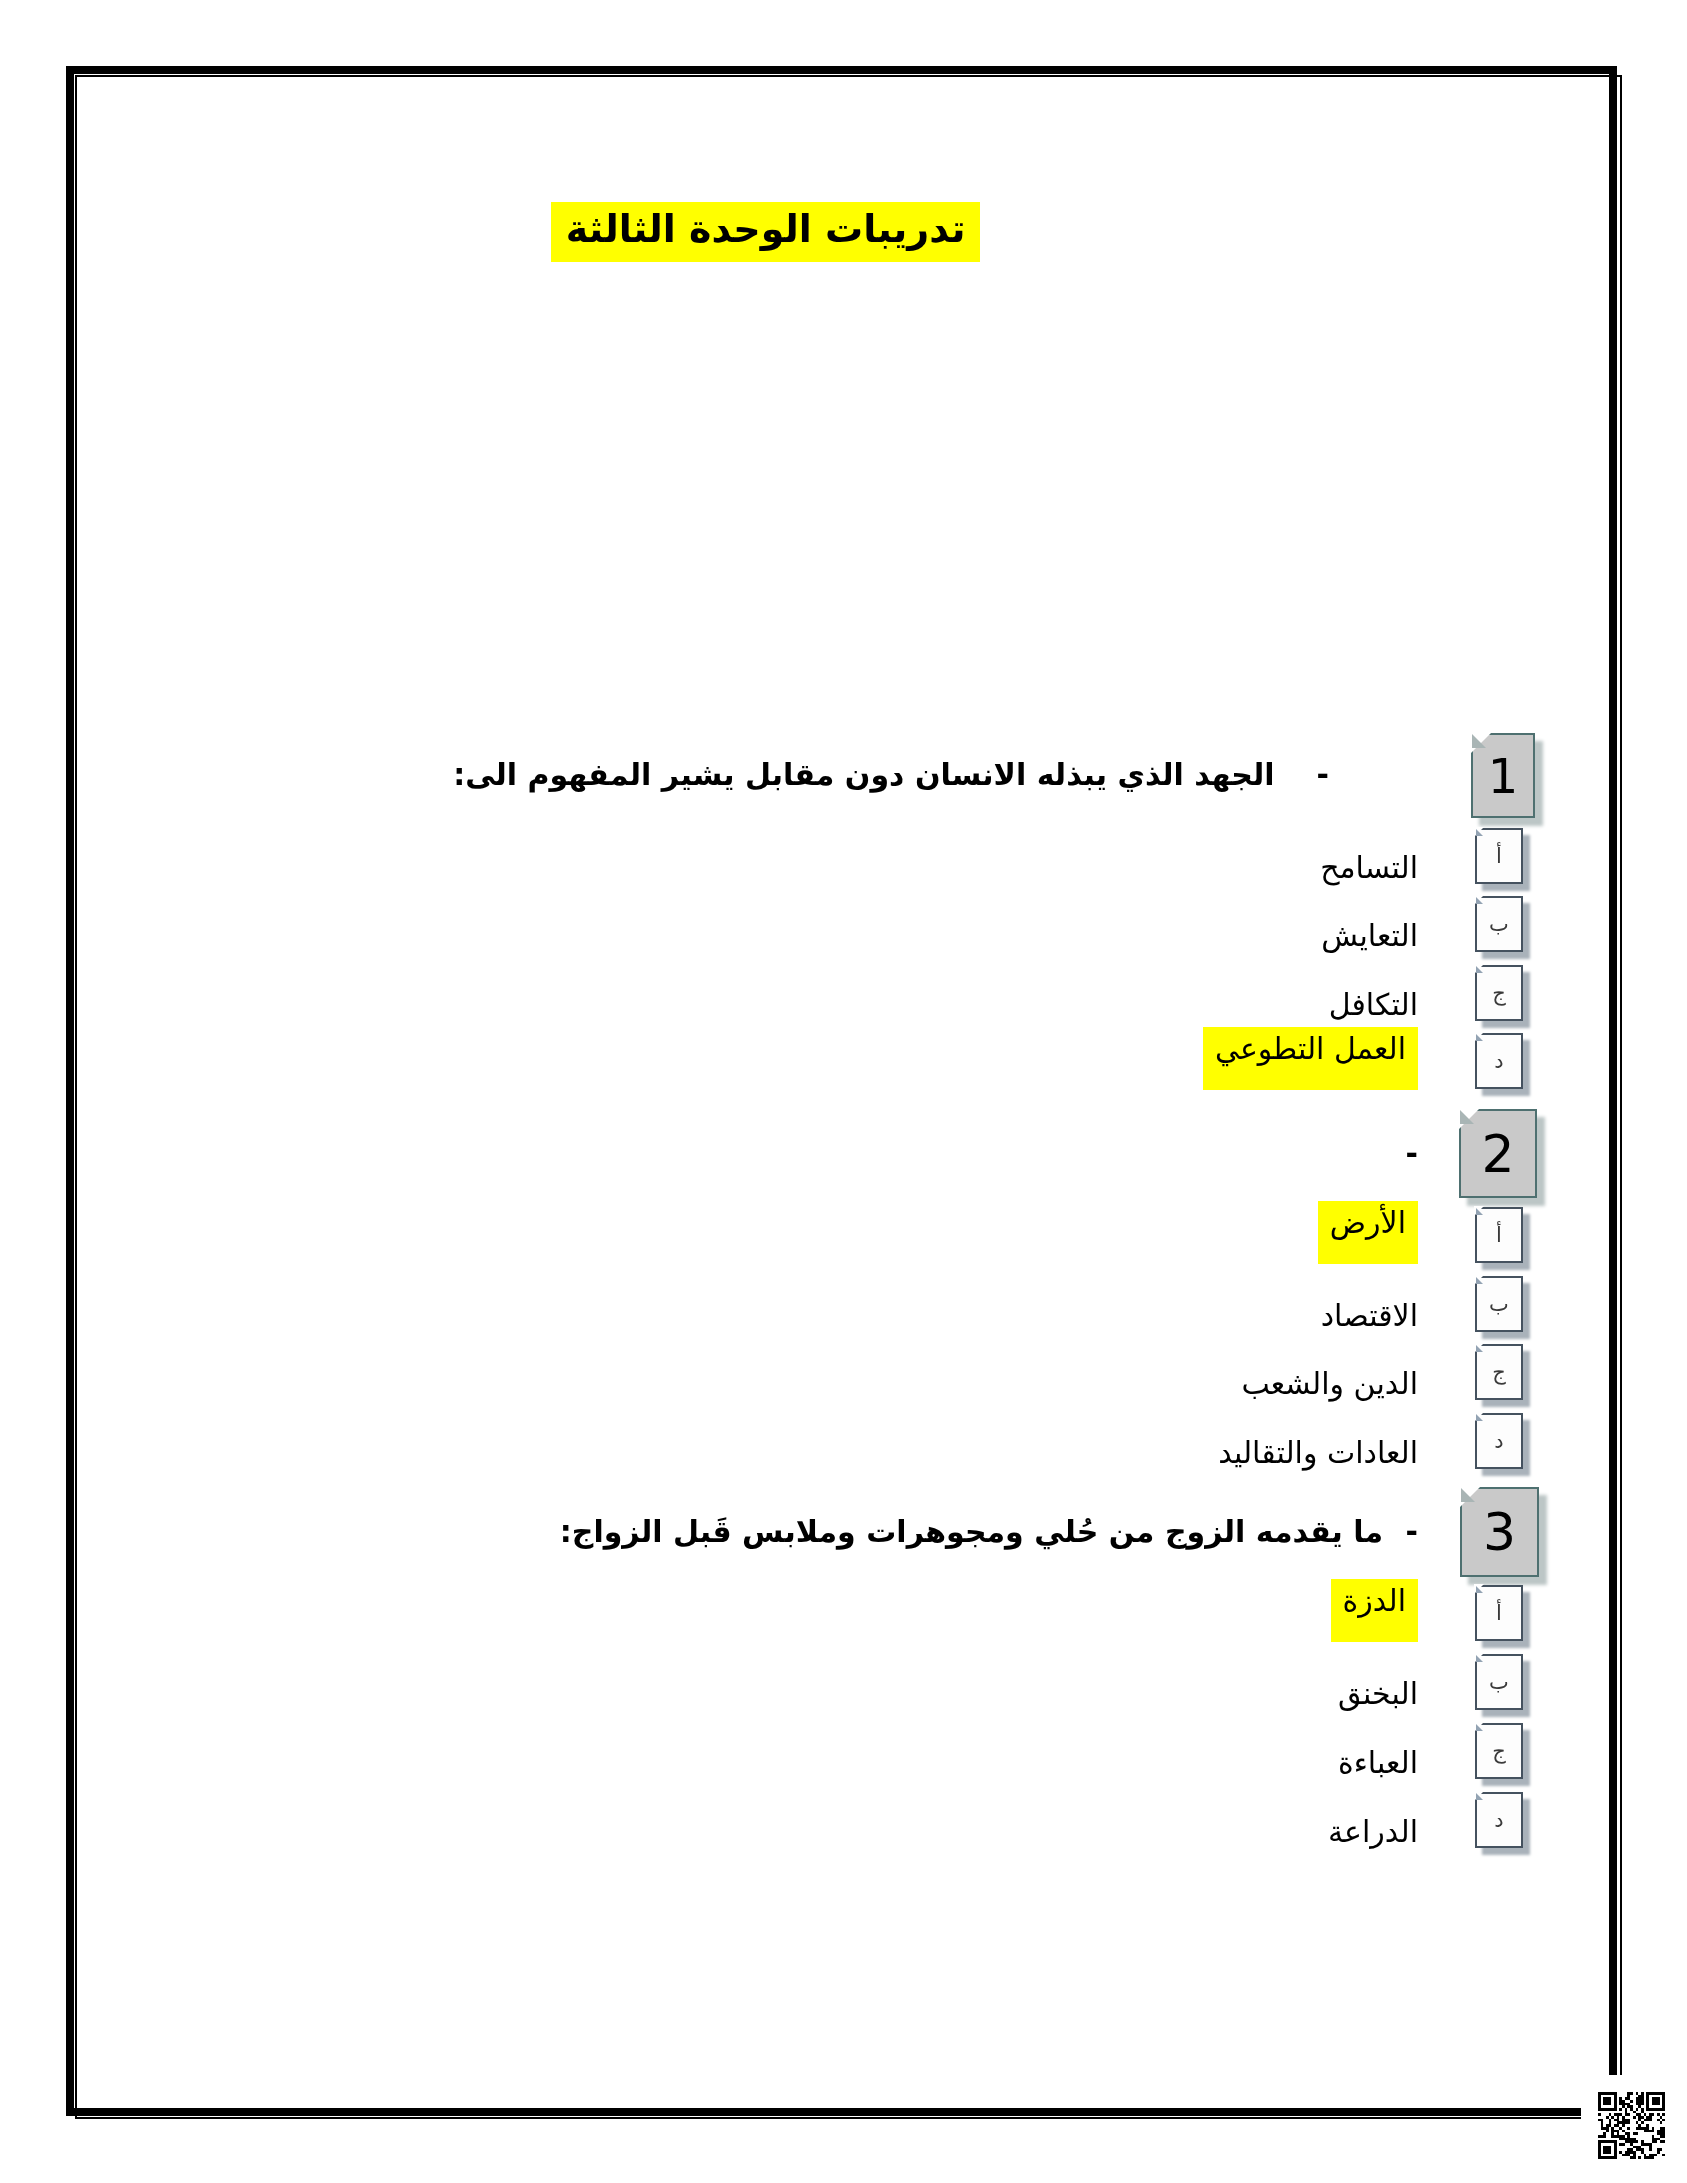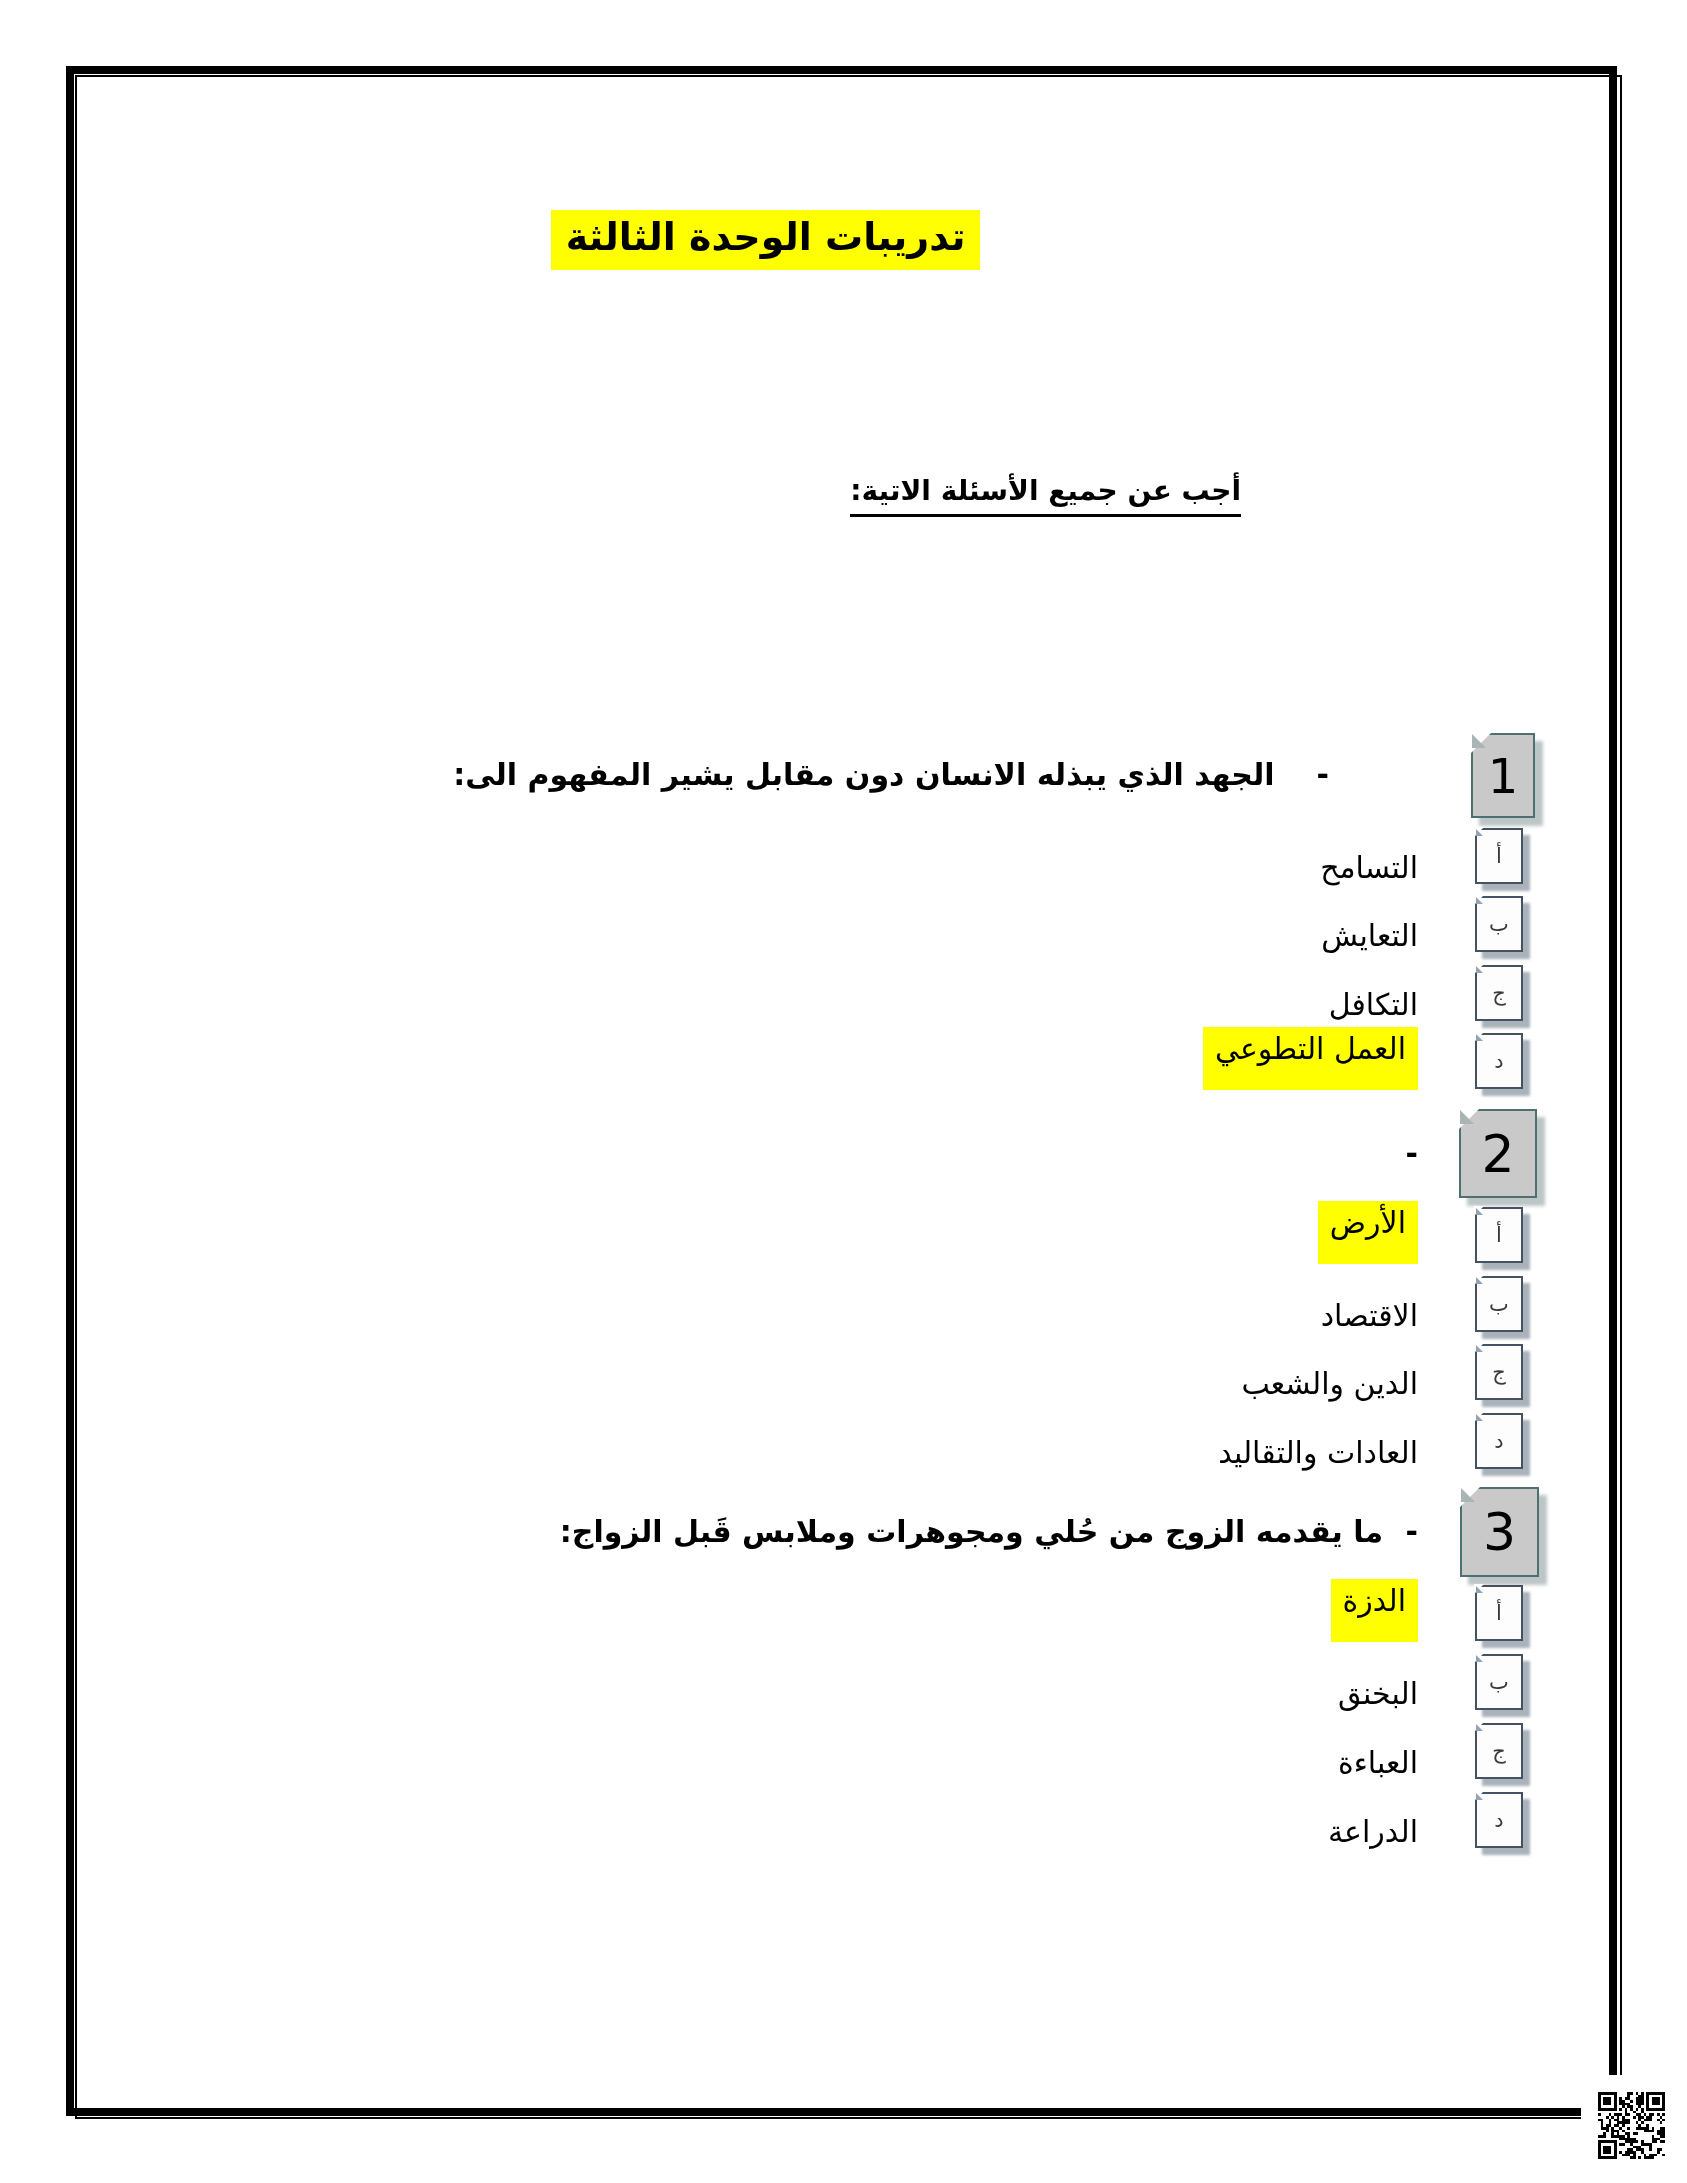--- a/index.html
+++ b/index.html
@@ -7,21 +7,21 @@
        font-family:"DejaVu Sans", sans-serif;color:#000;}
   .page{position:absolute;inset:0;background:#fff;direction:rtl;}
 
   
   .frame-thick{position:absolute;left:66px;top:66px;width:1551px;height:2050px;
                border:8px solid #000;box-sizing:border-box;pointer-events:none;z-index:1;}
   .frame-thin{position:absolute;left:75px;top:75px;width:1547px;height:2044px;
               border:2.6px solid #000;box-sizing:border-box;pointer-events:none;z-index:1;}
 
   
-  .title{position:absolute;top:210px;right:707px;z-index:2;
+  .title{position:absolute;top:202px;right:707px;z-index:2;
          background:#ffff00;padding:5.3px 14.6px 10.6px 14.6px;
          font-size:38px;font-weight:bold;white-space:nowrap;}
   .instruction{position:absolute;top:474px;right:446px;z-index:2;
          font-size:28px;font-weight:bold;white-space:nowrap;
          border-bottom:3.3px solid #000;padding-bottom:6.6px;}
 
   
   .num-box{position:absolute;z-index:2;background:#c9c9c9;border:2px solid #4e7070;
            box-sizing:border-box;box-shadow:8px 8px 3.3px #bcc6c6;
            display:flex;align-items:center;justify-content:center;}
@@ -72,21 +72,20 @@
 </head>
 <body>
 
 <div class="page">
 
   <div class="frame-thick"></div>
   <div class="frame-thin"></div>
 
   <div class="title hl">تدريبات الوحدة الثالثة</div>
 
-  <div class="instruction">أجب عن جميع الأسئلة الاتية:</div>
 
   <div class="num-box nb1">
     <span class="num">1</span>
   </div>
   <div class="qline ql1">
     <span class="dash">-</span>
     <span class="qtext">الجهد الذي يبذله الانسان دون مقابل يشير المفهوم الى:</span>
   </div>
 
   <div class="opt-row q1o1">

